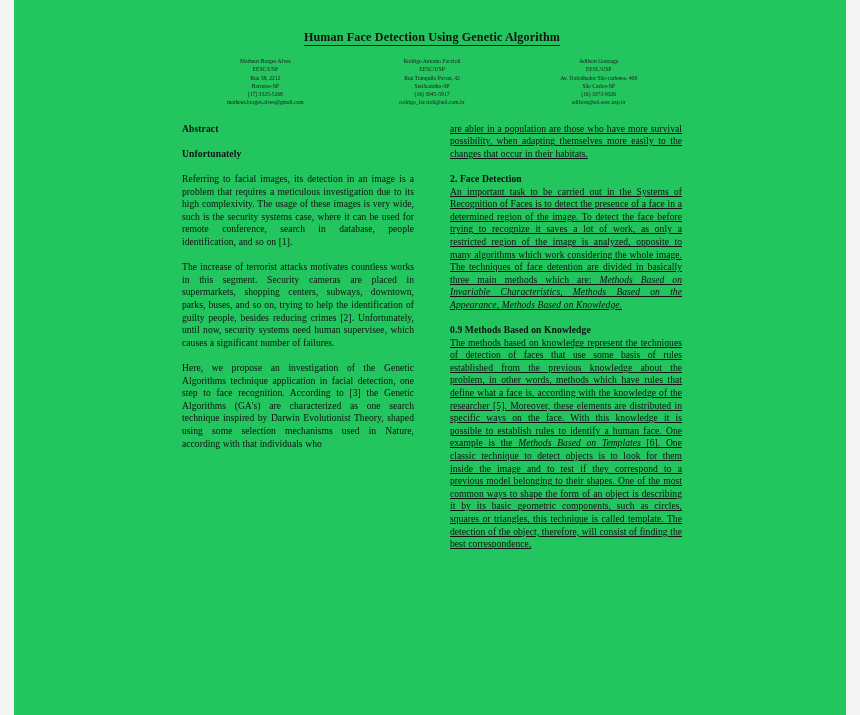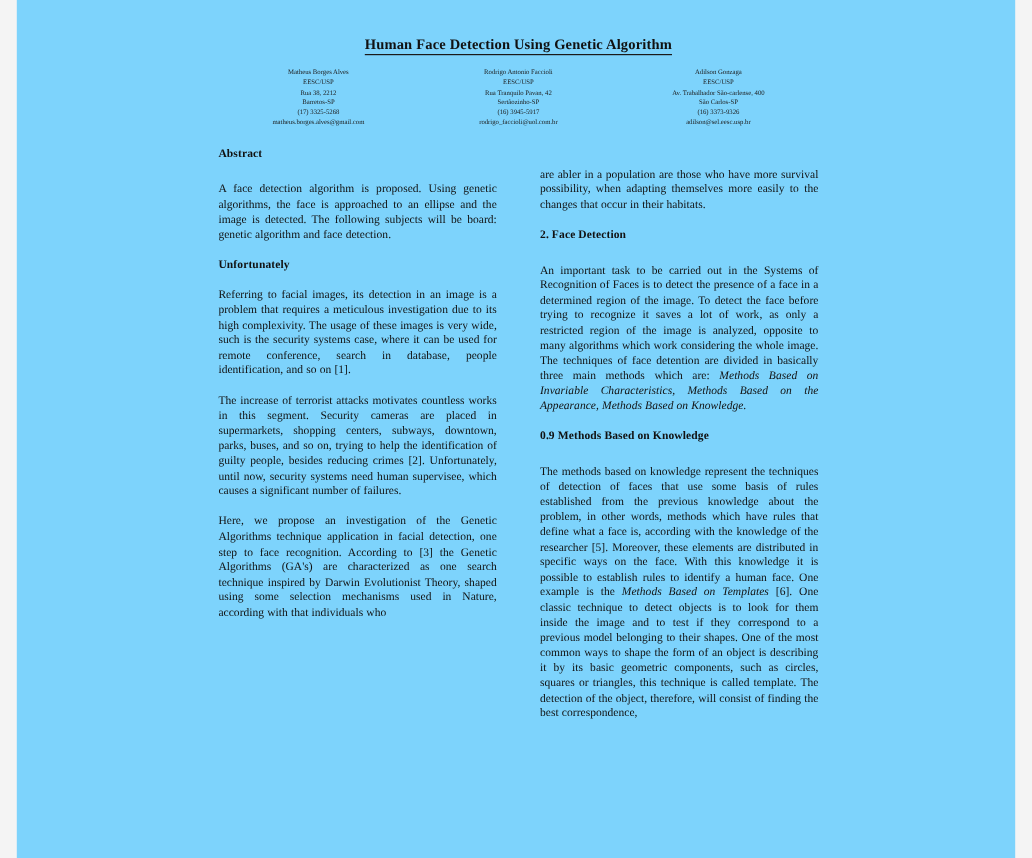--- a/index.html
+++ b/index.html
@@ -15,21 +15,21 @@
     overflow: hidden;
   }
 
   
   #page-sheet {
     position: absolute;
     left: 14px;
     top: 0;
     width: 832px;
     height: 715px;
-    background: #7dd3fc;
+    background: #22c55e;
   }
 
   #page-inner {
     position: absolute;
     left: 168px;
     top: 30px;
     width: 500px;
   }
 
   
@@ -95,21 +95,22 @@
     text-align: justify;
     text-justify: inter-word;
     margin: 0;
     letter-spacing: 0.03px;
     word-spacing: 0.2px;
   }
   p.para.gap {
     margin-top: 12.6px;
   }
   p.para.tight {
-    margin-top: 17px;
+    margin-top: 0;
+    text-decoration: underline;
   }
   .it {
     font-style: italic;
   }
 </style>
 </head>
 <body>
 
 <div id="page-sheet">
   <div id="page-inner">
@@ -147,21 +148,20 @@
         <span class="ln">adilson@sel.eesc.usp.br</span>
       </div>
 
     </div>
 
     <div class="body-columns">
 
       <div class="col">
 
         <h2 class="sec">Abstract</h2>
-        <p class="para tight">A face detection algorithm is proposed. Using genetic algorithms, the face is approached to an ellipse and the image is detected. The following subjects will be board: genetic algorithm and face detection.</p>
 
         <h2 class="sec spaced">Unfortunately</h2>
 
         <p class="para gap">Referring to facial images, its detection in an image is a problem that requires a meticulous investigation due to its high complexivity. The usage of these images is very wide, such is the security systems case, where it can be used for remote conference, search in database, people identification, and so on [1].</p>
 
         <p class="para gap">The increase of terrorist attacks motivates countless works in this segment.  Security cameras are placed in supermarkets, shopping centers, subways, downtown, parks, buses, and so on, trying to help the identification of guilty people, besides reducing crimes [2]. Unfortunately, until now, security systems need human supervisee, which causes a significant number of failures.</p>
 
         <p class="para gap">Here, we propose an investigation of the Genetic Algorithms technique application in facial detection, one step to face recognition. According to [3] the Genetic Algorithms (GA's) are characterized as one search technique inspired by Darwin Evolutionist Theory, shaped using some selection mechanisms used in Nature, according with that individuals  who</p>
 
       </div>

